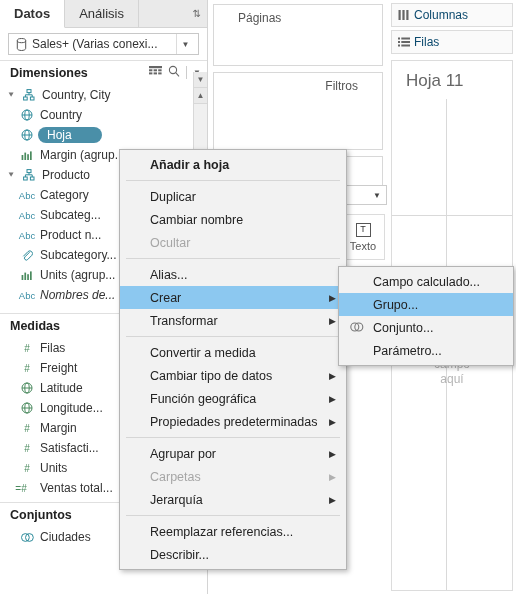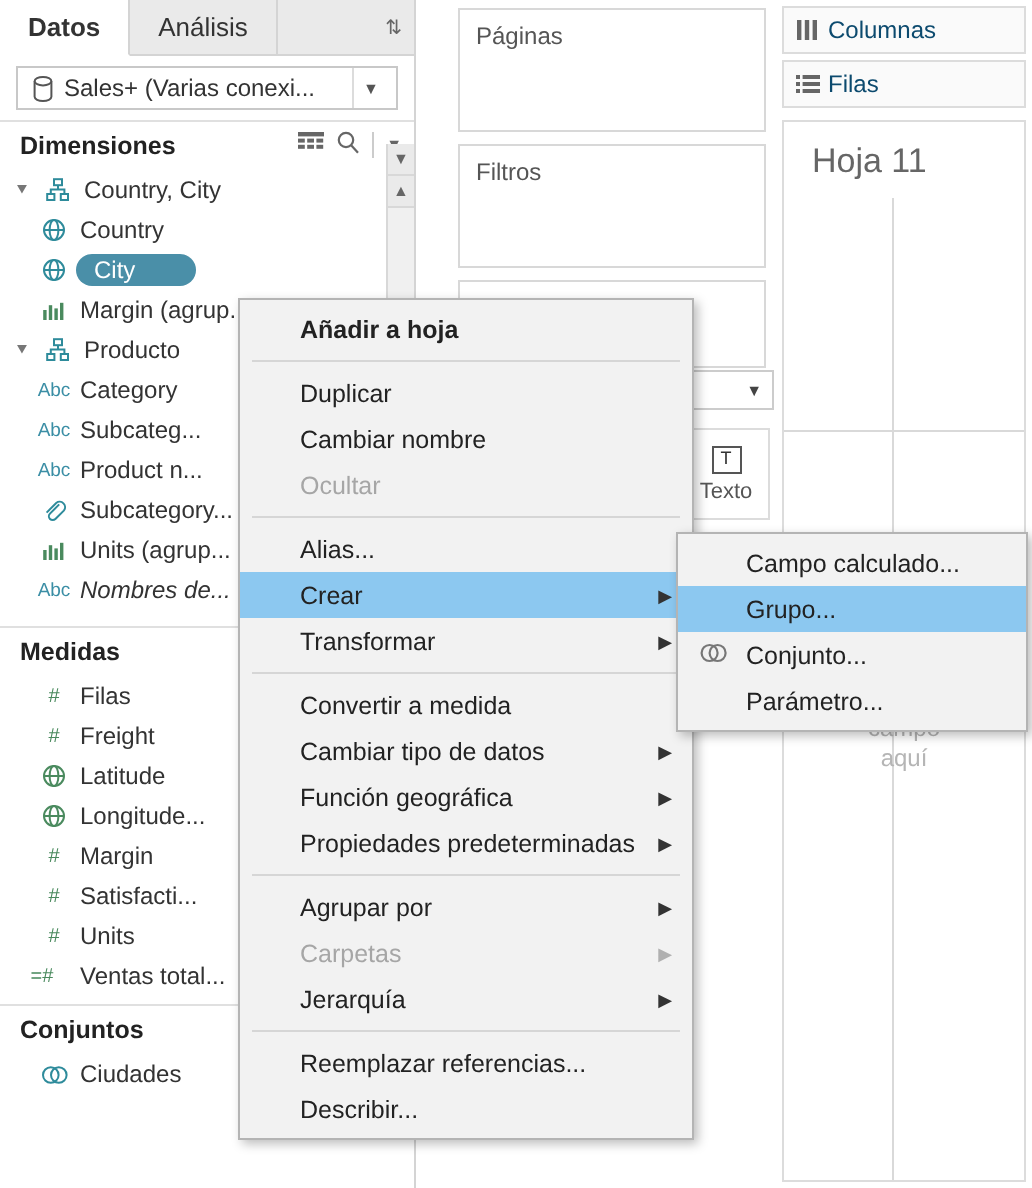--- a/index.html
+++ b/index.html
@@ -104,27 +104,27 @@
 
   
   #shelf-pane {
     position: absolute; left: 209px; top: 0;
     width: 178px; height: 594px;
     background: #ffffff;
   }
   .shelf-box {
     border: 1px solid #d8d8d8;
     background: #fff;
-    margin: 4px 4px 0 20px;
-    padding: 6px 8px;
+    margin: 4px 4px 0 4px;
+    padding: 6px 24px;
     color: #555;
     font-size: 12px;
   }
   .shelf-box.pages { height: 62px; }
-  .shelf-box.filters { height: 62px; margin-top: 6px; }
+  .shelf-box.filters { height: 78px; margin-top: 6px; text-align: right; }
   .shelf-box.marks { margin-top: 6px; height: 44px; position: relative; }
   .marks-title { font-size:12px; color:#555; }
 
   
   #canvas-pane {
     position: absolute; left: 388px; top: 0;
     width: 128px; height: 594px;
     background: #fff;
   }
   .cshelf {
@@ -291,21 +291,21 @@
       </div>
 
       <div class="field-row indent-1">
         <span class="ficon">
           <svg width="12" height="12" viewBox="0 0 12 12" stroke="#2e8b9b" fill="none" stroke-width="1">
               <circle cx="6" cy="6" r="5"></circle>
               <ellipse cx="6" cy="6" rx="2.2" ry="5"></ellipse>
               <line x1="1" y1="6" x2="11" y2="6"></line>
             </svg>
         </span>
-        <span class="fname sel-pill">City</span>
+        <span class="fname sel-pill">Hoja</span>
       </div>
 
       <div class="field-row indent-1">
         <span class="ficon">
           <svg width="12" height="11" viewBox="0 0 12 11">
               <g fill="#4a8a5e">
                 <rect x="0.6" y="5" width="1.7" height="5"></rect>
                 <rect x="3.4" y="2.6" width="1.7" height="7.4"></rect>
                 <rect x="6.2" y="4.2" width="1.7" height="5.8"></rect>
                 <rect x="9" y="1.4" width="1.7" height="8.6"></rect>

